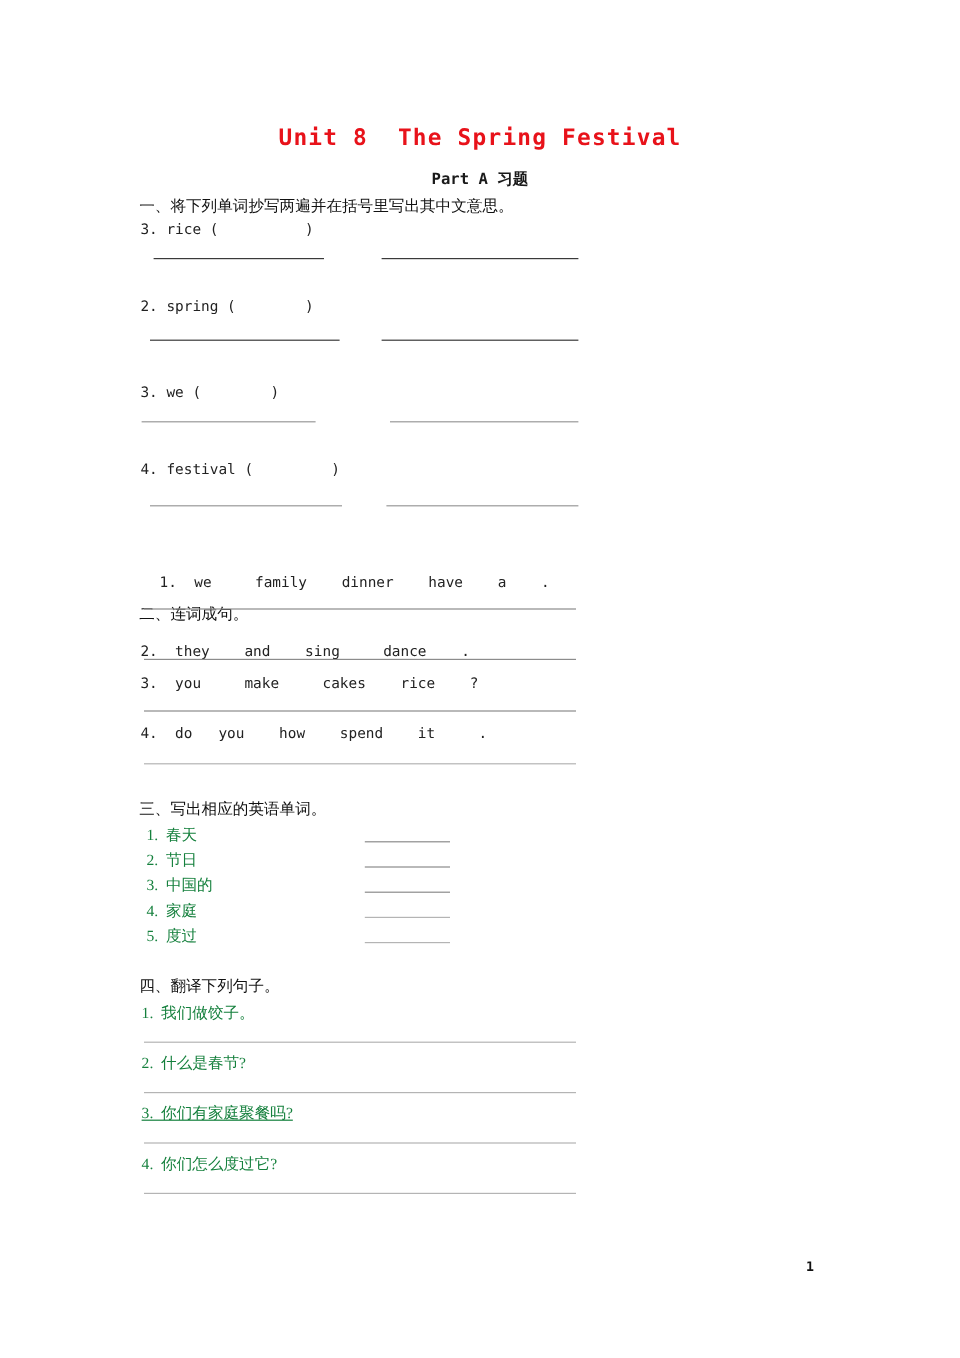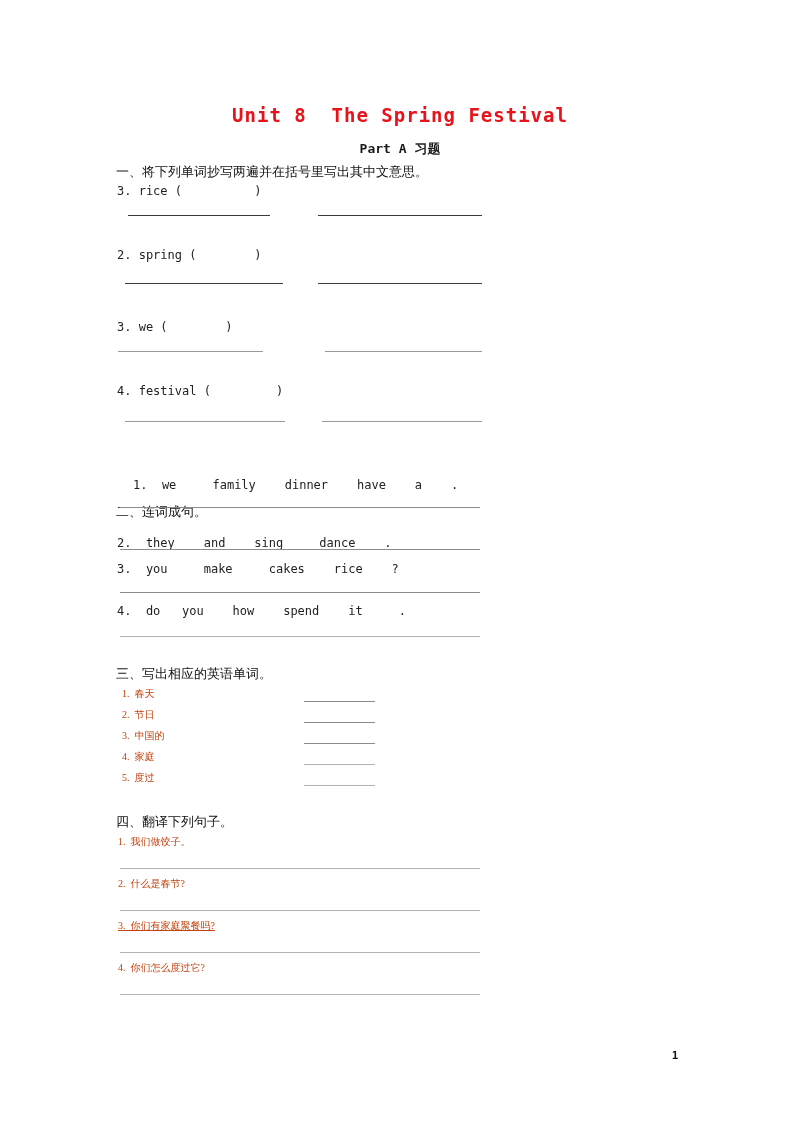--- a/index.html
+++ b/index.html
@@ -61,22 +61,22 @@
   .item-text {
     position: absolute;
     font-family: "DejaVu Sans Mono", "Liberation Mono", monospace;
     font-size: 12px;
     color: #222222;
     white-space: pre;
   }
   .item-cn {
     position: absolute;
     font-family: "Liberation Serif", "DejaVu Serif", serif;
-    font-size: 10px;
-    color: #c2410c;
+    font-size: 13px;
+    color: #15803d;
     white-space: pre;
   }
 
   
   .blank {
     position: absolute;
     height: 0;
     border-bottom: 1.1px solid #3a3a3a;
   }
   .blank.light {

